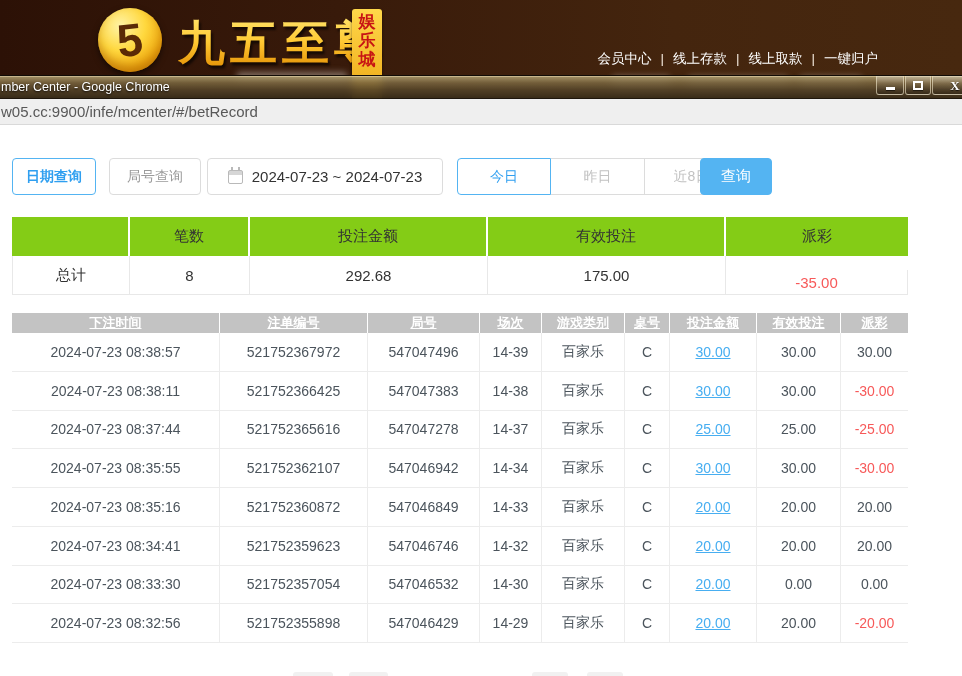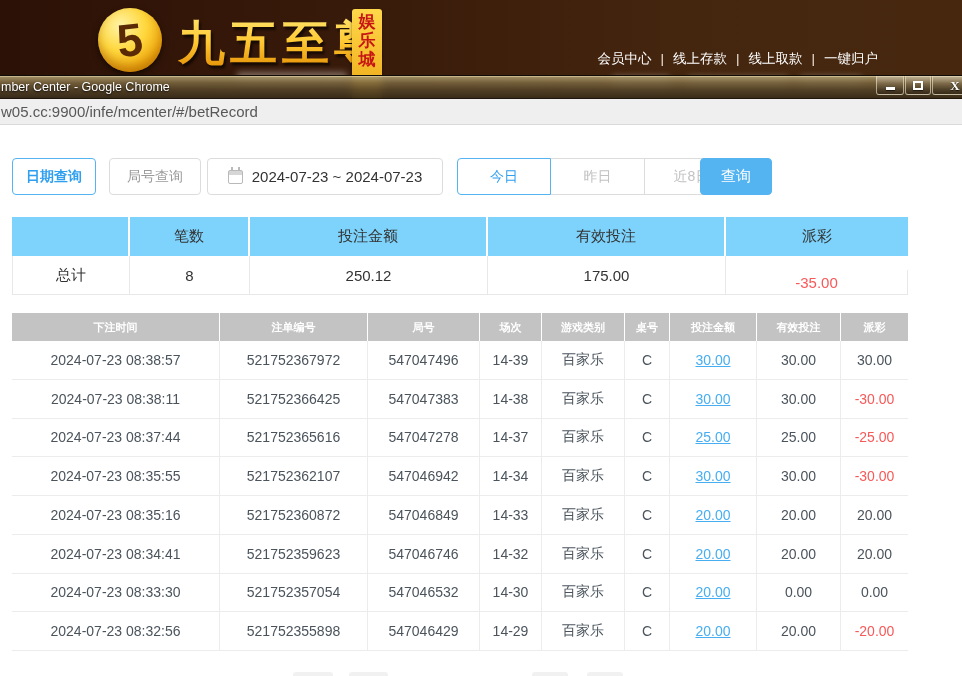--- a/index.html
+++ b/index.html
@@ -74,31 +74,31 @@
   .quick-btn + .quick-btn{border-left:none;}
   .quick-btn:first-child{border-radius:4px 0 0 4px;}
   .quick-btn:last-child{border-radius:0 4px 4px 0;}
   .quick-btn.active{border:1px solid #54b4f2;color:#2f9ff0;}
   .search-btn{left:700px;width:72px;background:#54b4f2;border:1px solid #54b4f2;color:#fff;font-size:15px;}
 
   
   .summary{position:absolute;top:92px;left:12px;width:896px;}
   .sum-row{display:grid;grid-template-columns:118px 120px 238px 238px 182px;height:39px;}
   .sum-cell{display:flex;align-items:center;justify-content:center;font-size:15px;color:#333;}
-  .sum-head-cell{background:#7dd3fc;border-right:2px solid #fff;}
+  .sum-head-cell{background:#84cc16;border-right:2px solid #fff;}
   .sum-head-cell:last-child{border-right:none;}
   .sum-body-cell{background:#fff;border-right:1px solid #e8e8e8;border-bottom:1px solid #e8e8e8;}
   .sum-body-cell:first-child{border-left:1px solid #e8e8e8;}
   .sum-body-cell:last-child{border-right:1px solid #e8e8e8;margin-top:14px;}
 
   
   .bet-table{position:absolute;top:188px;left:12px;width:896px;}
   .bet-row{display:grid;grid-template-columns:208px 148px 112px 62px 83px 45px 87px 84px 67px;}
-  .bt-head .bt-cell{height:28px;background:#c3c3c3;color:#fff;font-weight:700;font-size:11px;
-    border-right:1px solid #fff;}
+  .bt-head .bt-cell{height:20px;background:#c3c3c3;color:#fff;font-weight:700;font-size:13px;
+    border-right:1px solid #fff;text-decoration:underline;}
   .bt-head .bt-cell:last-child{border-right:none;}
   .bt-cell{display:flex;align-items:center;justify-content:center;font-size:14px;color:#4b545c;}
   .bet-body .bet-row{height:38.75px;}
   .bet-body .bt-cell{border-right:1px solid #ececec;border-bottom:1px solid #ececec;}
   .bet-body .bt-cell:last-child{border-right:none;}
   .bet-link{color:#47aef1;text-decoration:underline;cursor:pointer;}
   .neg{color:#f75959;}
 
   .pag-stub{position:absolute;top:547px;height:18px;border-radius:3px;background:#f1f1f1;cursor:pointer;}
   .ps1{left:293px;width:40px;}.ps2{left:349px;width:39px;}
@@ -164,21 +164,21 @@
       <div class="sum-row">
           <div class="sum-cell sum-head-cell"></div>
           <div class="sum-cell sum-head-cell">笔数</div>
           <div class="sum-cell sum-head-cell">投注金额</div>
           <div class="sum-cell sum-head-cell">有效投注</div>
           <div class="sum-cell sum-head-cell">派彩</div>
         </div>
       <div class="sum-row">
           <div class="sum-cell sum-body-cell">总计</div>
           <div class="sum-cell sum-body-cell">8</div>
-          <div class="sum-cell sum-body-cell">250.12</div>
+          <div class="sum-cell sum-body-cell">292.68</div>
           <div class="sum-cell sum-body-cell">175.00</div>
           <div class="sum-cell sum-body-cell neg">-35.00</div>
         </div>
     </div>
 
     <div class="bet-table">
       <div class="bt-head">
           <div class="bet-row">
             <div class="bt-cell">下注时间</div>
             <div class="bt-cell">注单编号</div>

